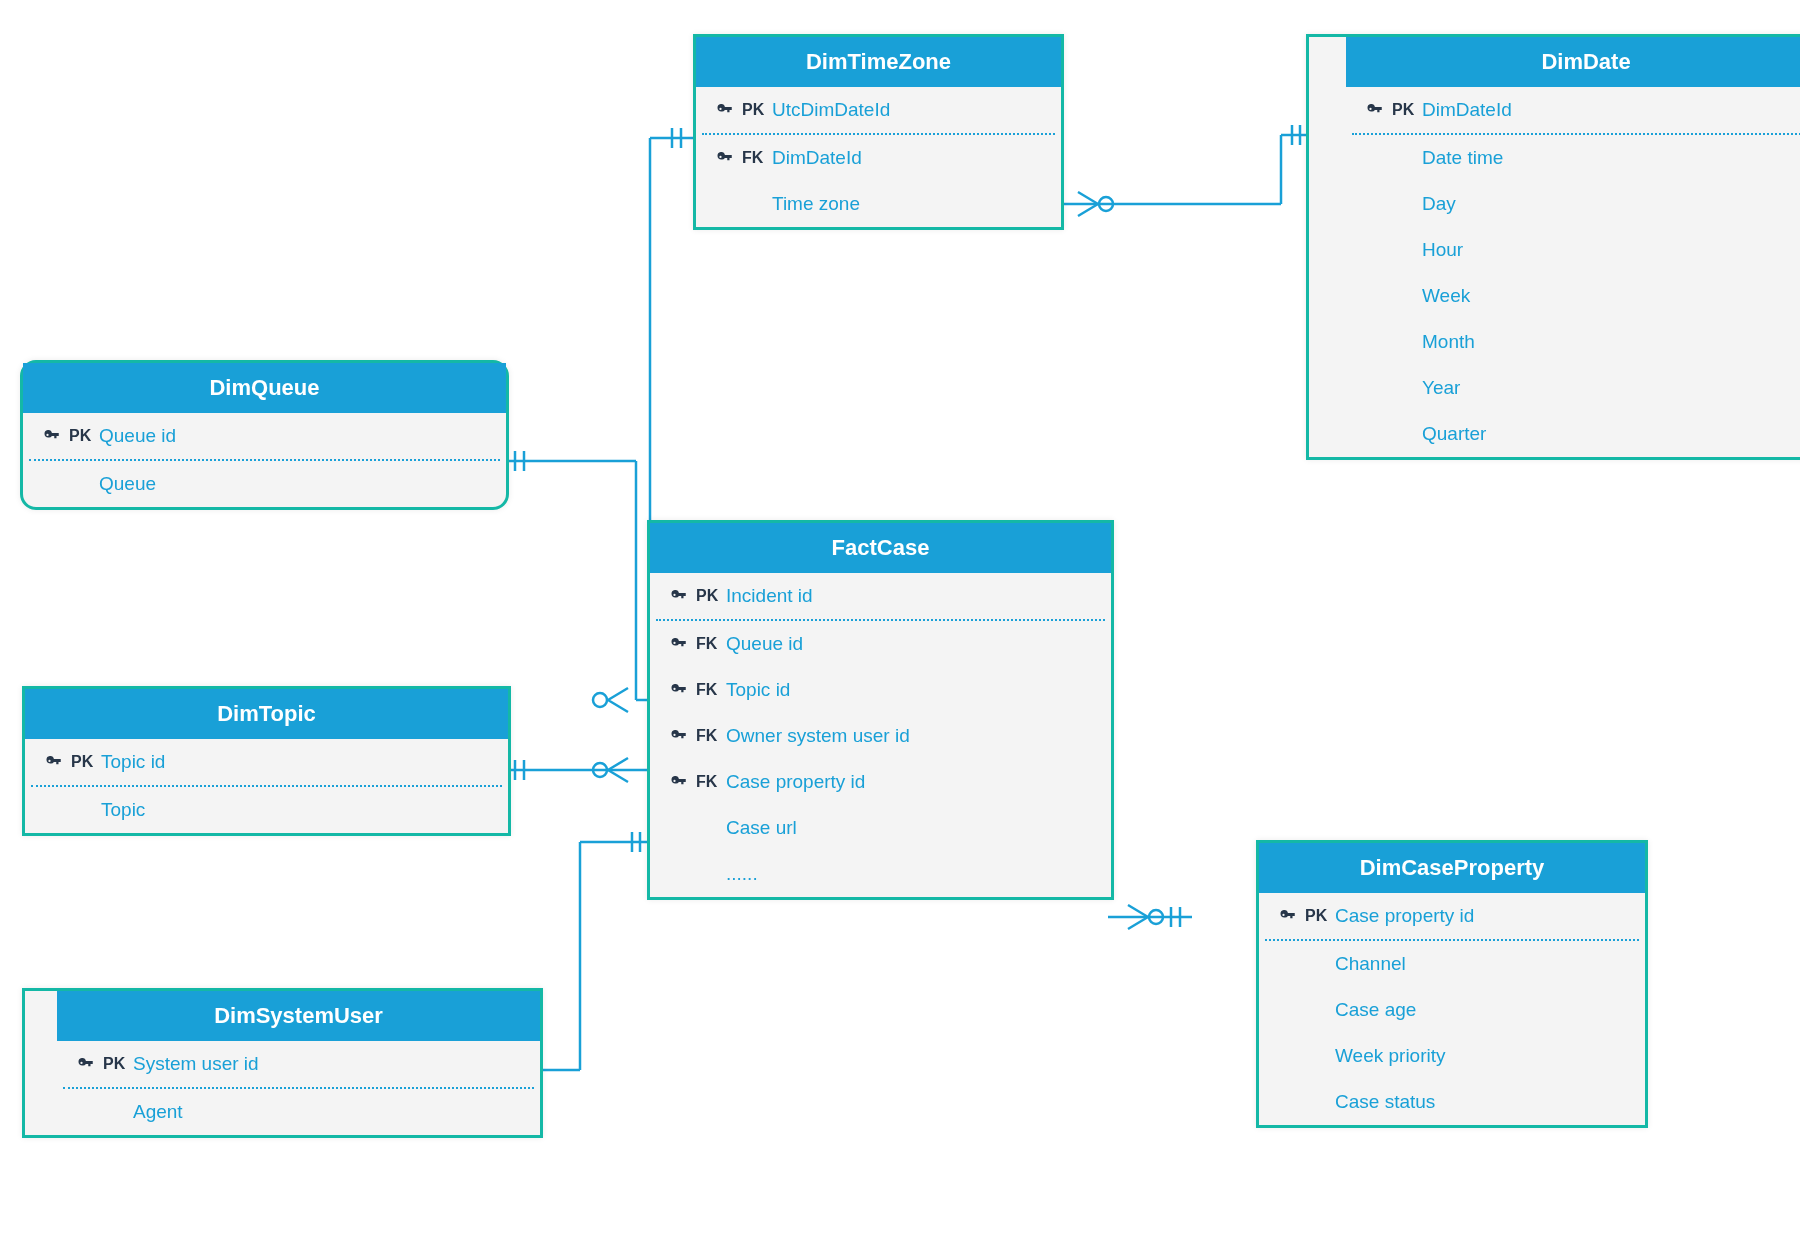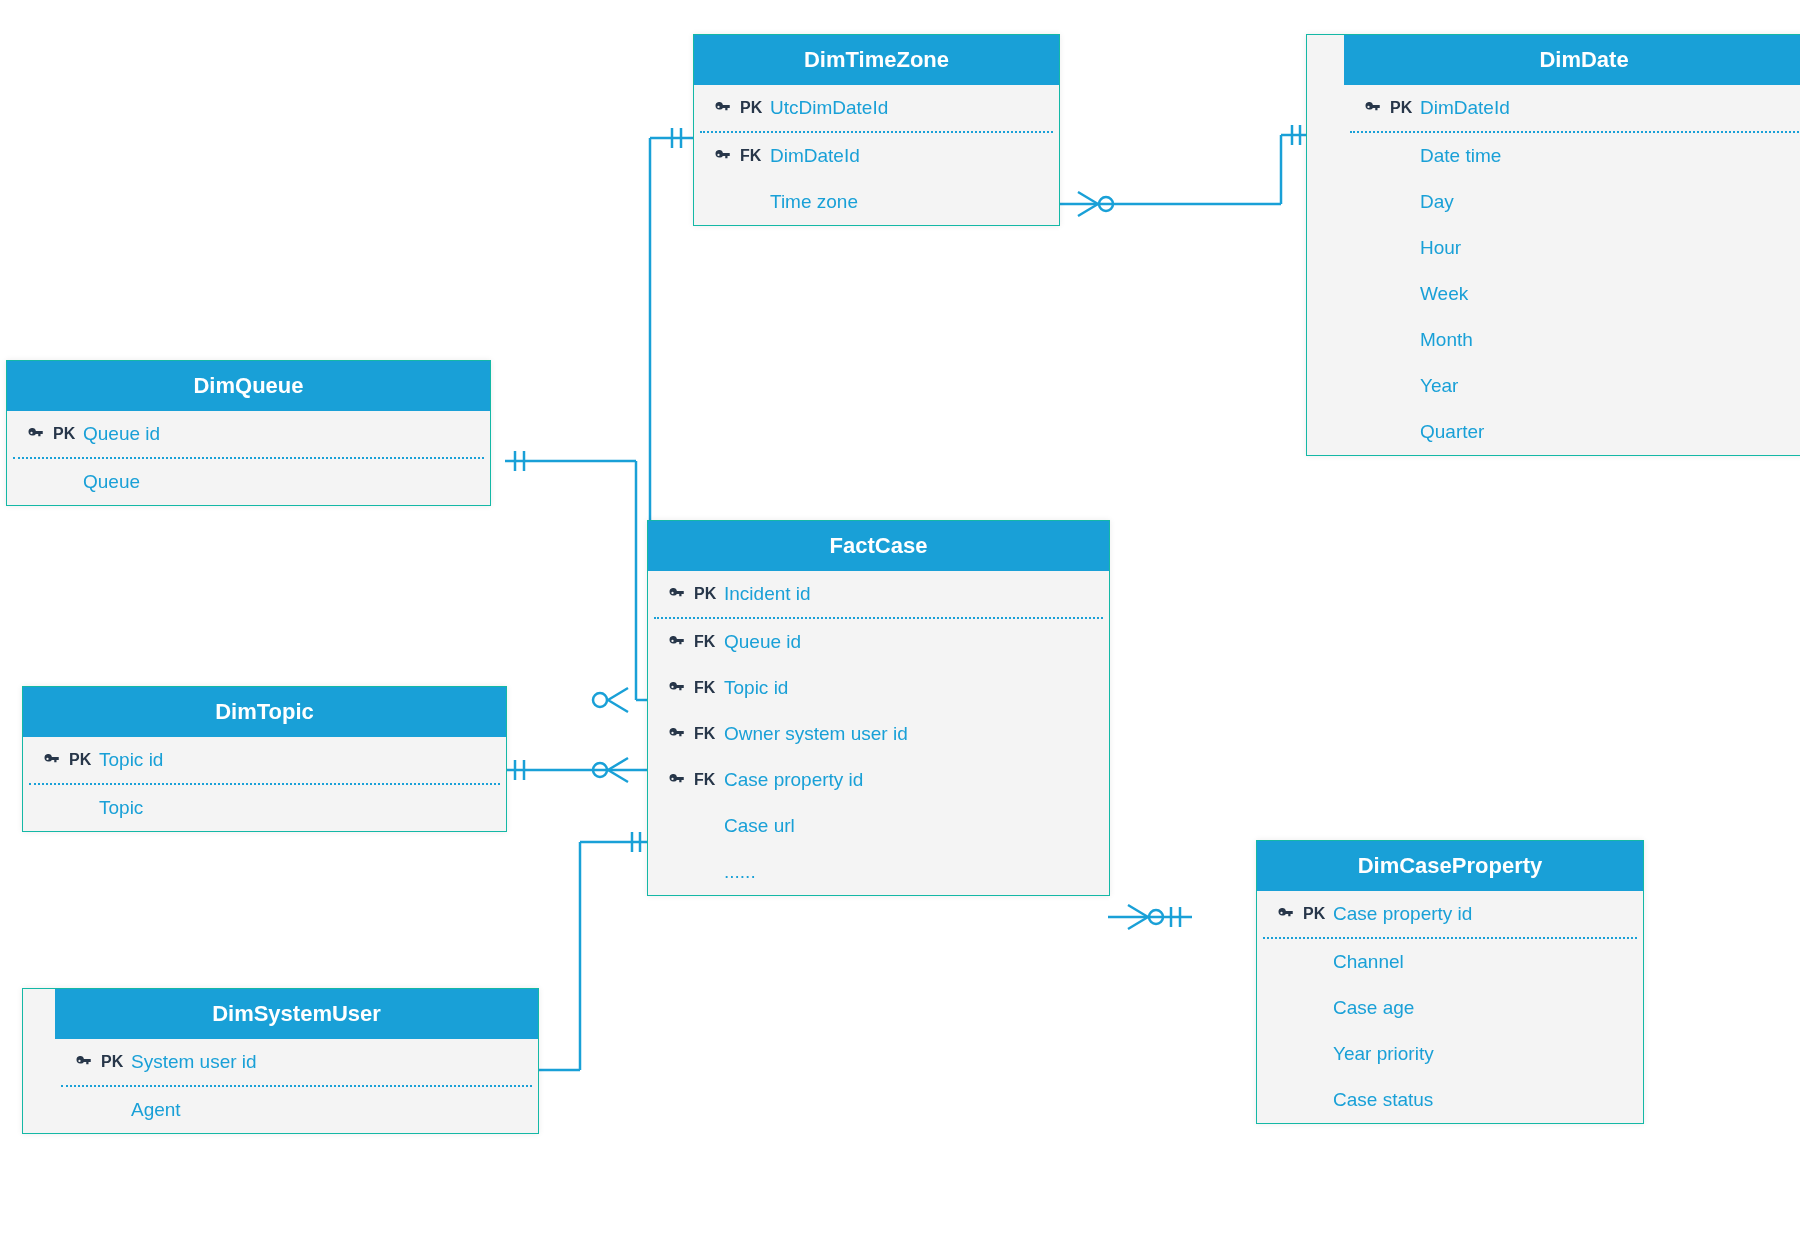--- a/index.html
+++ b/index.html
@@ -1,17 +1,17 @@
 <!DOCTYPE html>
 <html><head>
 <meta charset="utf-8">
 <style>
 html,body{margin:0;padding:0;font-family:"Segoe UI",Arial,sans-serif;background:#fff}
 #canvas{position:relative;width:1800px;height:1258px;overflow:hidden}
-.entity{position:absolute;background:#f4f4f4;border:1px solid #14b8a6;box-shadow:0 0 6px rgba(0,0,0,.08)}
+.entity{position:absolute;background:#f4f4f4;border:3px solid #14b8a6;box-shadow:0 0 6px rgba(0,0,0,.08)}
 .entity .hdr{background:#19a0d7;color:#fff;font-weight:600;text-align:center;padding:12px 8px;font-size:22px}
 .row{display:flex;align-items:center;padding:12px 18px;font-size:19px;color:#19a0d7}
 .row .key{width:22px;margin-right:6px;display:inline-flex;align-items:center;justify-content:center}
 .row .ktag{width:30px;font-weight:700;color:#273649;font-size:16px}
 .row .lbl{flex:1}
 .dash{border-top:2px dotted #19a0d7;margin:0 6px}
 .key svg{width:18px;height:18px;fill:#273649}
 svg.rel{position:absolute;top:0;left:0;width:1800px;height:1258px;pointer-events:none}
 svg.rel path,svg.rel line{stroke:#19a0d7;stroke-width:2.5;fill:none}
 </style>
@@ -138,21 +138,21 @@
         <span class="key"></span>
         <span class="ktag"></span>
         <span class="lbl">Year</span>
       </div>
       <div class="row">
         <span class="key"></span>
         <span class="ktag"></span>
         <span class="lbl">Quarter</span>
       </div>
     </div>
-    <div class="entity" style="left: 6px; top: 360px; width: 483px;">
+    <div class="entity" style="left: 20px; top: 360px; width: 483px; border-radius: 16px;">
       <div class="hdr">DimQueue</div>
       <div class="row">
         <span class="key">
           <svg viewBox="0 0 24 24">
             <path d="M7 14a5 5 0 1 1 4.9-6h9.1v4h-3v3h-3v-3h-3.1A5 5 0 0 1 7 14zm-1-5a1.5 1.5 0 1 0 0 3 1.5 1.5 0 0 0 0-3z"></path>
           </svg>
         </span>
         <span class="ktag">PK</span>
         <span class="lbl">Queue id</span>
       </div>
@@ -276,21 +276,21 @@
         <span class="lbl">Channel</span>
       </div>
       <div class="row">
         <span class="key"></span>
         <span class="ktag"></span>
         <span class="lbl">Case age</span>
       </div>
       <div class="row">
         <span class="key"></span>
         <span class="ktag"></span>
-        <span class="lbl">Year priority</span>
+        <span class="lbl">Week priority</span>
       </div>
       <div class="row">
         <span class="key"></span>
         <span class="ktag"></span>
         <span class="lbl">Case status</span>
       </div>
     </div>
   </div>
 
 </body></html>

